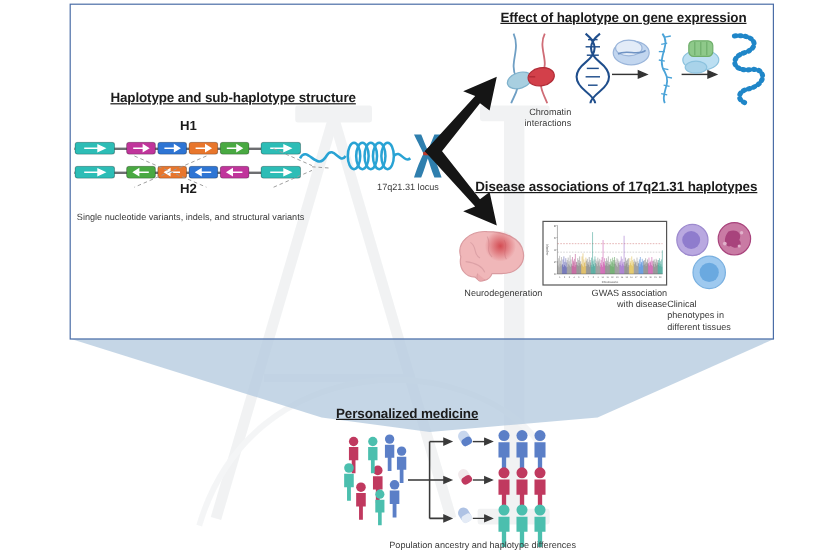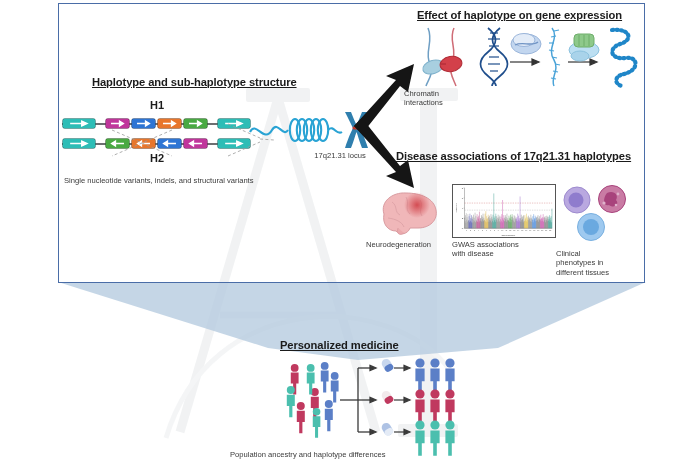--- a/index.html
+++ b/index.html
@@ -18,21 +18,21 @@
 
   
   #panel{position:absolute;left:58px;top:3px;width:587px;height:280px;
          border:1.6px solid #4a6da7;background:transparent;box-sizing:border-box;}
 
   
   .h-title{position:absolute;font-weight:bold;font-size:11.2px;color:#1b1b1b;
            letter-spacing:-0.1px;white-space:nowrap;text-decoration:underline;}
   .cap{position:absolute;font-size:7.6px;color:#3a3a3a;line-height:9.4px;
        white-space:pre-line;}
-  .cap-c{text-align:left;}
+  .cap-c{text-align:right;}
   .hlabel{position:absolute;font-weight:bold;font-size:11px;color:#1b1b1b;text-align:right;}
 
   
   .hapline{position:absolute;height:2px;background:#6d6e71;}
   .blk{position:absolute;height:11px;border-radius:2px;box-sizing:border-box;}
   .blk svg{display:block;width:100%;height:100%;}
   svg.ov{position:absolute;left:0;top:0;overflow:visible;}
 </style>
 </head>
 <body>
@@ -539,21 +539,21 @@
         <line x1="100.13863636363637" x2="100.13863636363637" y1="45" y2="33.975" stroke="#1a8f7e" stroke-width="0.4"></line>
         <line x1="100.55227272727272" x2="100.55227272727272" y1="45" y2="36.6" stroke="#1a8f7e" stroke-width="0.4"></line>
         <line x1="100.9659090909091" x2="100.9659090909091" y1="45" y2="32.4" stroke="#1a8f7e" stroke-width="0.4"></line>
         <line x1="101.37954545454545" x2="101.37954545454545" y1="45" y2="38.7" stroke="#1a8f7e" stroke-width="0.4"></line>
         <line x1="101.79318181818182" x2="101.79318181818182" y1="45" y2="24.525000000000002" stroke="#1a8f7e" stroke-width="0.4"></line>
         <text x="99.93181818181819" y="48.1" font-size="1.9" fill="#555" text-anchor="middle">22</text>
         <path d="M11 3 V45 H102" fill="none" stroke="#555" stroke-width=".4"></path>
         <text x="56.5" y="52.8" font-size="2.4" fill="#444" text-anchor="middle">Chromosome</text>
       </svg>
   </div>
-  <div class="cap cap-c" style="left:452px;top:240px;width:104px;">GWAS associations
+  <div class="cap cap-c" style="left:452px;top:240px;width:104px;">GWAS association
 with disease</div>
 
   <svg class="ov" style="left:560px;top:184px;width:76px;height:62px;" viewBox="0 0 76 62">
     <g>
       <circle cx="17" cy="16" r="13" fill="#b9a8e0" stroke="#9d8ace" stroke-width="1"></circle>
       <circle cx="16" cy="16" r="7.5" fill="#8f7ccd"></circle>
     </g>
     <g>
       <circle cx="52" cy="15" r="13.5" fill="#c97ba4" stroke="#a8437c" stroke-width="1"></circle>
       <path d="M47 9 C54 6, 59 11, 56 16 C60 20, 54 25, 49 21 C44 23, 42 15, 47 9 Z" fill="#a8437c"></path>

